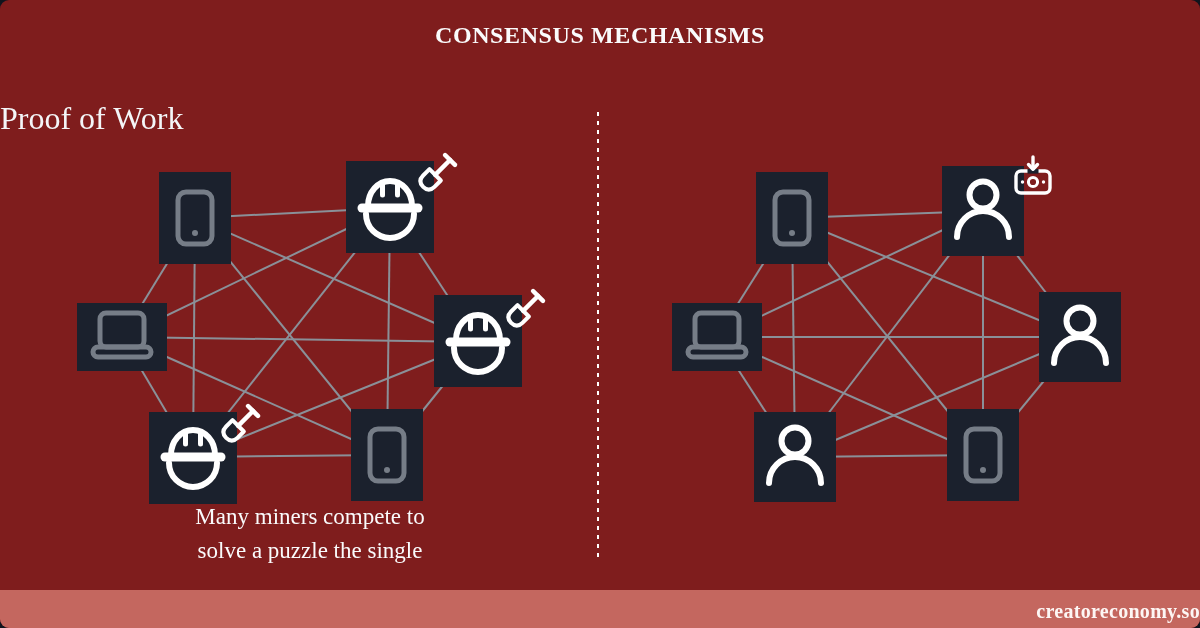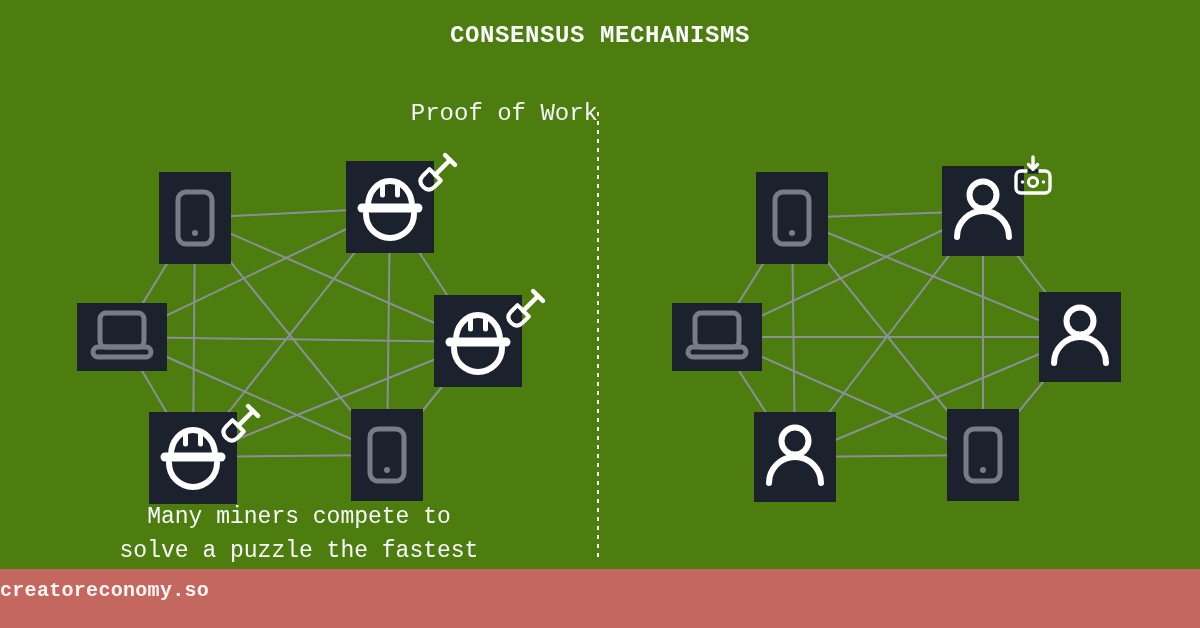--- a/index.html
+++ b/index.html
@@ -1,52 +1,53 @@
 <!DOCTYPE html>
 <html><head>
 <meta charset="utf-8">
 <style>
   html,body{margin:0;padding:0;background:#10141d;}
   .canvas{
     position:relative; width:1200px; height:628px; overflow:hidden;
-    background:#4d7c0f;
-    font-family:Liberation Mono, monospace;
+    background:#7f1d1d;
+    font-family:Liberation Serif, serif;
     color:#ffffff;
+    border-radius:9px;
   }
   .title{
     position:absolute; top:22px; left:0; width:1200px;
     text-align:center; font-size:24px; font-weight:700; letter-spacing:.6px;
     color:#fafbfc;
   }
   .panel{ position:absolute; top:0; width:598px; height:585px; }
   .panel.left{ left:0; }
   .panel.right{ left:602px; }
   .heading{
     position:absolute; top:100px; left:0; width:100%;
-    text-align:right; font-size:24px; font-weight:400; color:#f4f6f8;
+    text-align:left; font-size:32px; font-weight:400; color:#f4f6f8;
   }
   .net{ position:absolute; top:140px; left:0; width:598px; height:372px; }
   .edges line{ stroke:#8a9098; stroke-width:2; }
   .mask{ fill:#1b212d; stroke:none; }
   .dev{ stroke:#767d87; fill:none; stroke-width:5; stroke-linecap:round; stroke-linejoin:round; }
   .devfill{ fill:#767d87; stroke:none; }
   .wht{ stroke:#ffffff; fill:none; stroke-linecap:round; stroke-linejoin:round; }
   .whtfill{ fill:#ffffff; stroke:none; }
   .caption{
     position:absolute; top:500px; left:0; width:100%;
-    text-align:center; font-size:23px; line-height:34px; color:#fafbfc;
+    text-align:center; font-size:23px; line-height:34px; color:#fafbfc;padding-left:11px;
   }
   .caption span{ display:block; }
   .divider{
     position:absolute; left:597px; top:112px; width:2px; height:450px;
     background:repeating-linear-gradient(to bottom,#ffffff 0 4px,transparent 4px 9px);
   }
   .footer{
-    position:absolute; left:0; bottom:0; width:1200px; height:59px;
-    background:#c4675f; text-align:left; line-height:43px;
+    position:absolute; left:0; bottom:0; width:1200px; height:38px;
+    background:#c4675f; text-align:right; line-height:43px;
     font-size:20px; font-weight:700; color:#fdf6f4; letter-spacing:.3px;
   }
 </style>
 </head>
 <body>
 
 <div class="canvas">
 
   <div class="title">CONSENSUS MECHANISMS</div>
 
@@ -131,21 +132,21 @@
       </g>
 
       <g transform="translate(387,315)">
         <rect class="dev" x="-17" y="-26" width="34" height="52" rx="8"></rect>
         <circle class="devfill" cx="0" cy="15" r="3"></circle>
       </g>
     </svg>
 
     <div class="caption">
       <span>Many miners compete to</span>
-      <span>solve a puzzle the fastest</span>
+      <span>solve a puzzle the single</span>
     </div>
   </div>
 
   <div class="divider"></div>
 
   <div class="panel right">
 
     <svg class="net" viewBox="0 0 598 372">
       <g class="edges">
           <line x1="190" y1="78" x2="381" y2="71"></line>

